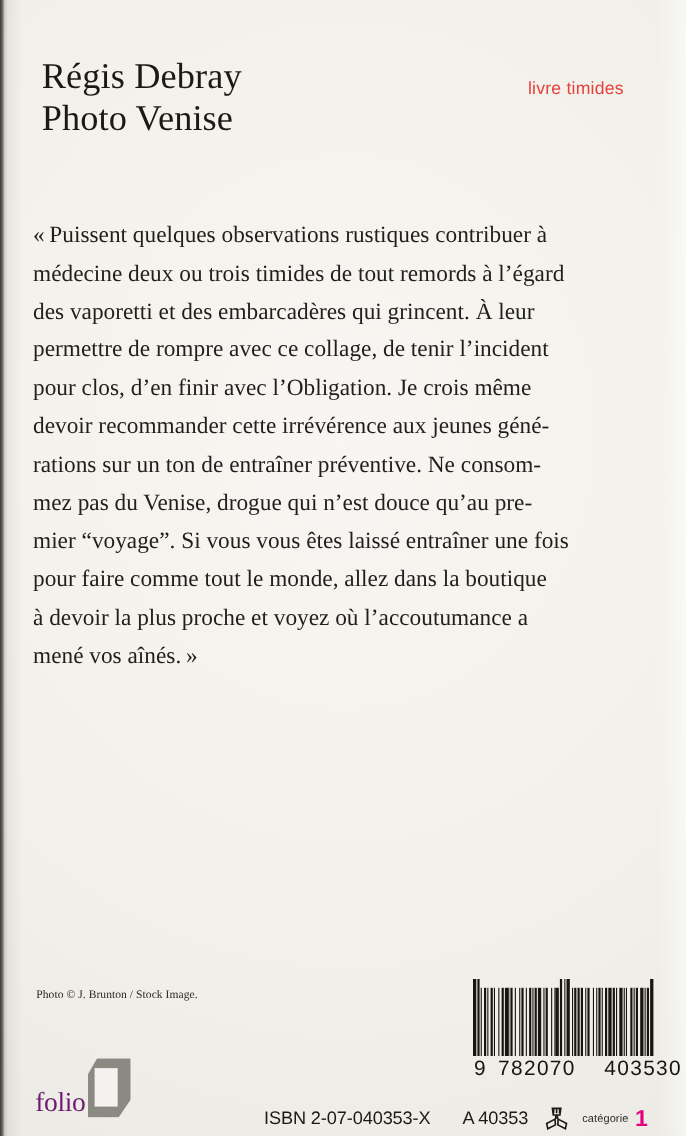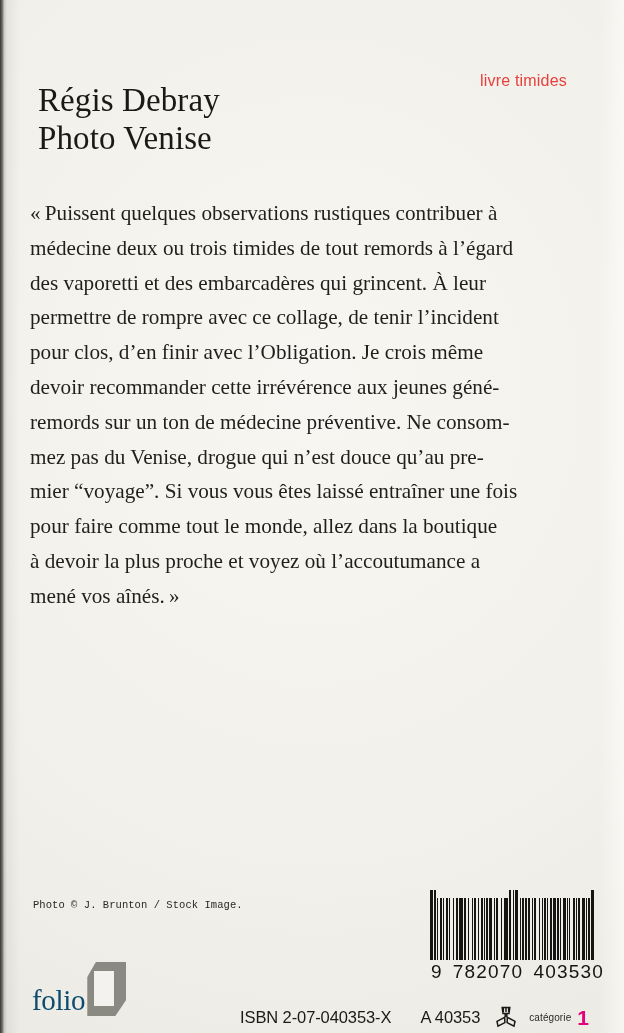--- a/index.html
+++ b/index.html
@@ -31,21 +31,21 @@
     left: 0; top: 0; bottom: 0;
     width: 4px;
     background: linear-gradient(90deg, #3a3834 0%, #6d6b66 55%, rgba(190,188,182,0) 100%);
     pointer-events: none;
   }
 
   
   .title-block {
     position: absolute;
     left: 38px;
-    top: 82px;
+    top: 52px;
     line-height: 1.14;
   }
   .title-line {
     font-size: 33px;
     letter-spacing: 0.1px;
     color: #1a1916;
     white-space: nowrap;
   }
 
   
@@ -74,41 +74,41 @@
     hyphens: manual;
   }
   .blurb .ln { display: block; white-space: nowrap; }
   .blurb .ln.last { }
 
   
   .photo-credit {
     position: absolute;
     left: 33px;
     top: 899px;
-    font-family: Liberation Mono, monospace;
+    font-family: Liberation Serif, serif;
     font-size: 10.5px;
     color: #2a2927;
     letter-spacing: 0.05px;
     white-space: nowrap;
   }
 
   
   .folio-logo {
     position: absolute;
     left: 32px;
     top: 962px;
     display: flex;
     align-items: flex-end;
     gap: 2px;
   }
   .folio-word {
     font-family: "Liberation Serif", serif;
-    font-size: 29px;
+    font-size: 25px;
     line-height: 1;
-    color: #0c4a6e;
+    color: #701a75;
     letter-spacing: -0.3px;
     padding-bottom: 1px;
   }
   .folio-mark {
     position: relative;
     width: 39px;
     height: 54px;
   }
   .folio-mark .solid {
     position: absolute;
@@ -144,21 +144,21 @@
   .barcode-digits {
     display: flex;
     font-family: "Liberation Sans", sans-serif;
     font-size: 19px;
     color: #16150f;
     letter-spacing: 1.2px;
     margin-top: 1px;
     padding-left: 1px;
   }
   .barcode-digits .lead { margin-right: 10px; }
-  .barcode-digits .grp { margin-right: 10px; }
+  .barcode-digits .grp { margin-right: 26px; }
 
   
   .meta-row {
     position: absolute;
     left: 240px;
     top: 1006px;
     display: flex;
     align-items: center;
     font-family: "Liberation Sans", sans-serif;
     white-space: nowrap;
@@ -209,21 +209,21 @@
 
   <div class="seller-note">livre timides</div>
 
   <div class="blurb">
     <span class="ln">« Puissent quelques observations rustiques contribuer à</span>
     <span class="ln">médecine deux ou trois timides de tout remords à l’égard</span>
     <span class="ln">des vaporetti et des embarcadères qui grincent. À leur</span>
     <span class="ln">permettre de rompre avec ce collage, de tenir l’incident</span>
     <span class="ln">pour clos, d’en finir avec l’Obligation. Je crois même</span>
     <span class="ln">devoir recommander cette irrévérence aux jeunes géné-</span>
-    <span class="ln">remords sur un ton de médecine préventive. Ne consom-</span>
+    <span class="ln">rations sur un ton de entraîner préventive. Ne consom-</span>
     <span class="ln">mez pas du Venise, drogue qui n’est douce qu’au pre-</span>
     <span class="ln">mier “voyage”. Si vous vous êtes laissé entraîner une fois</span>
     <span class="ln">pour faire comme tout le monde, allez dans la boutique</span>
     <span class="ln">à devoir la plus proche et voyez où l’accoutumance a</span>
     <span class="ln last">mené vos aînés. »</span>
   </div>
 
   <div class="photo-credit">Photo © J. Brunton / Stock Image.</div>
 
   <div class="folio-logo">

